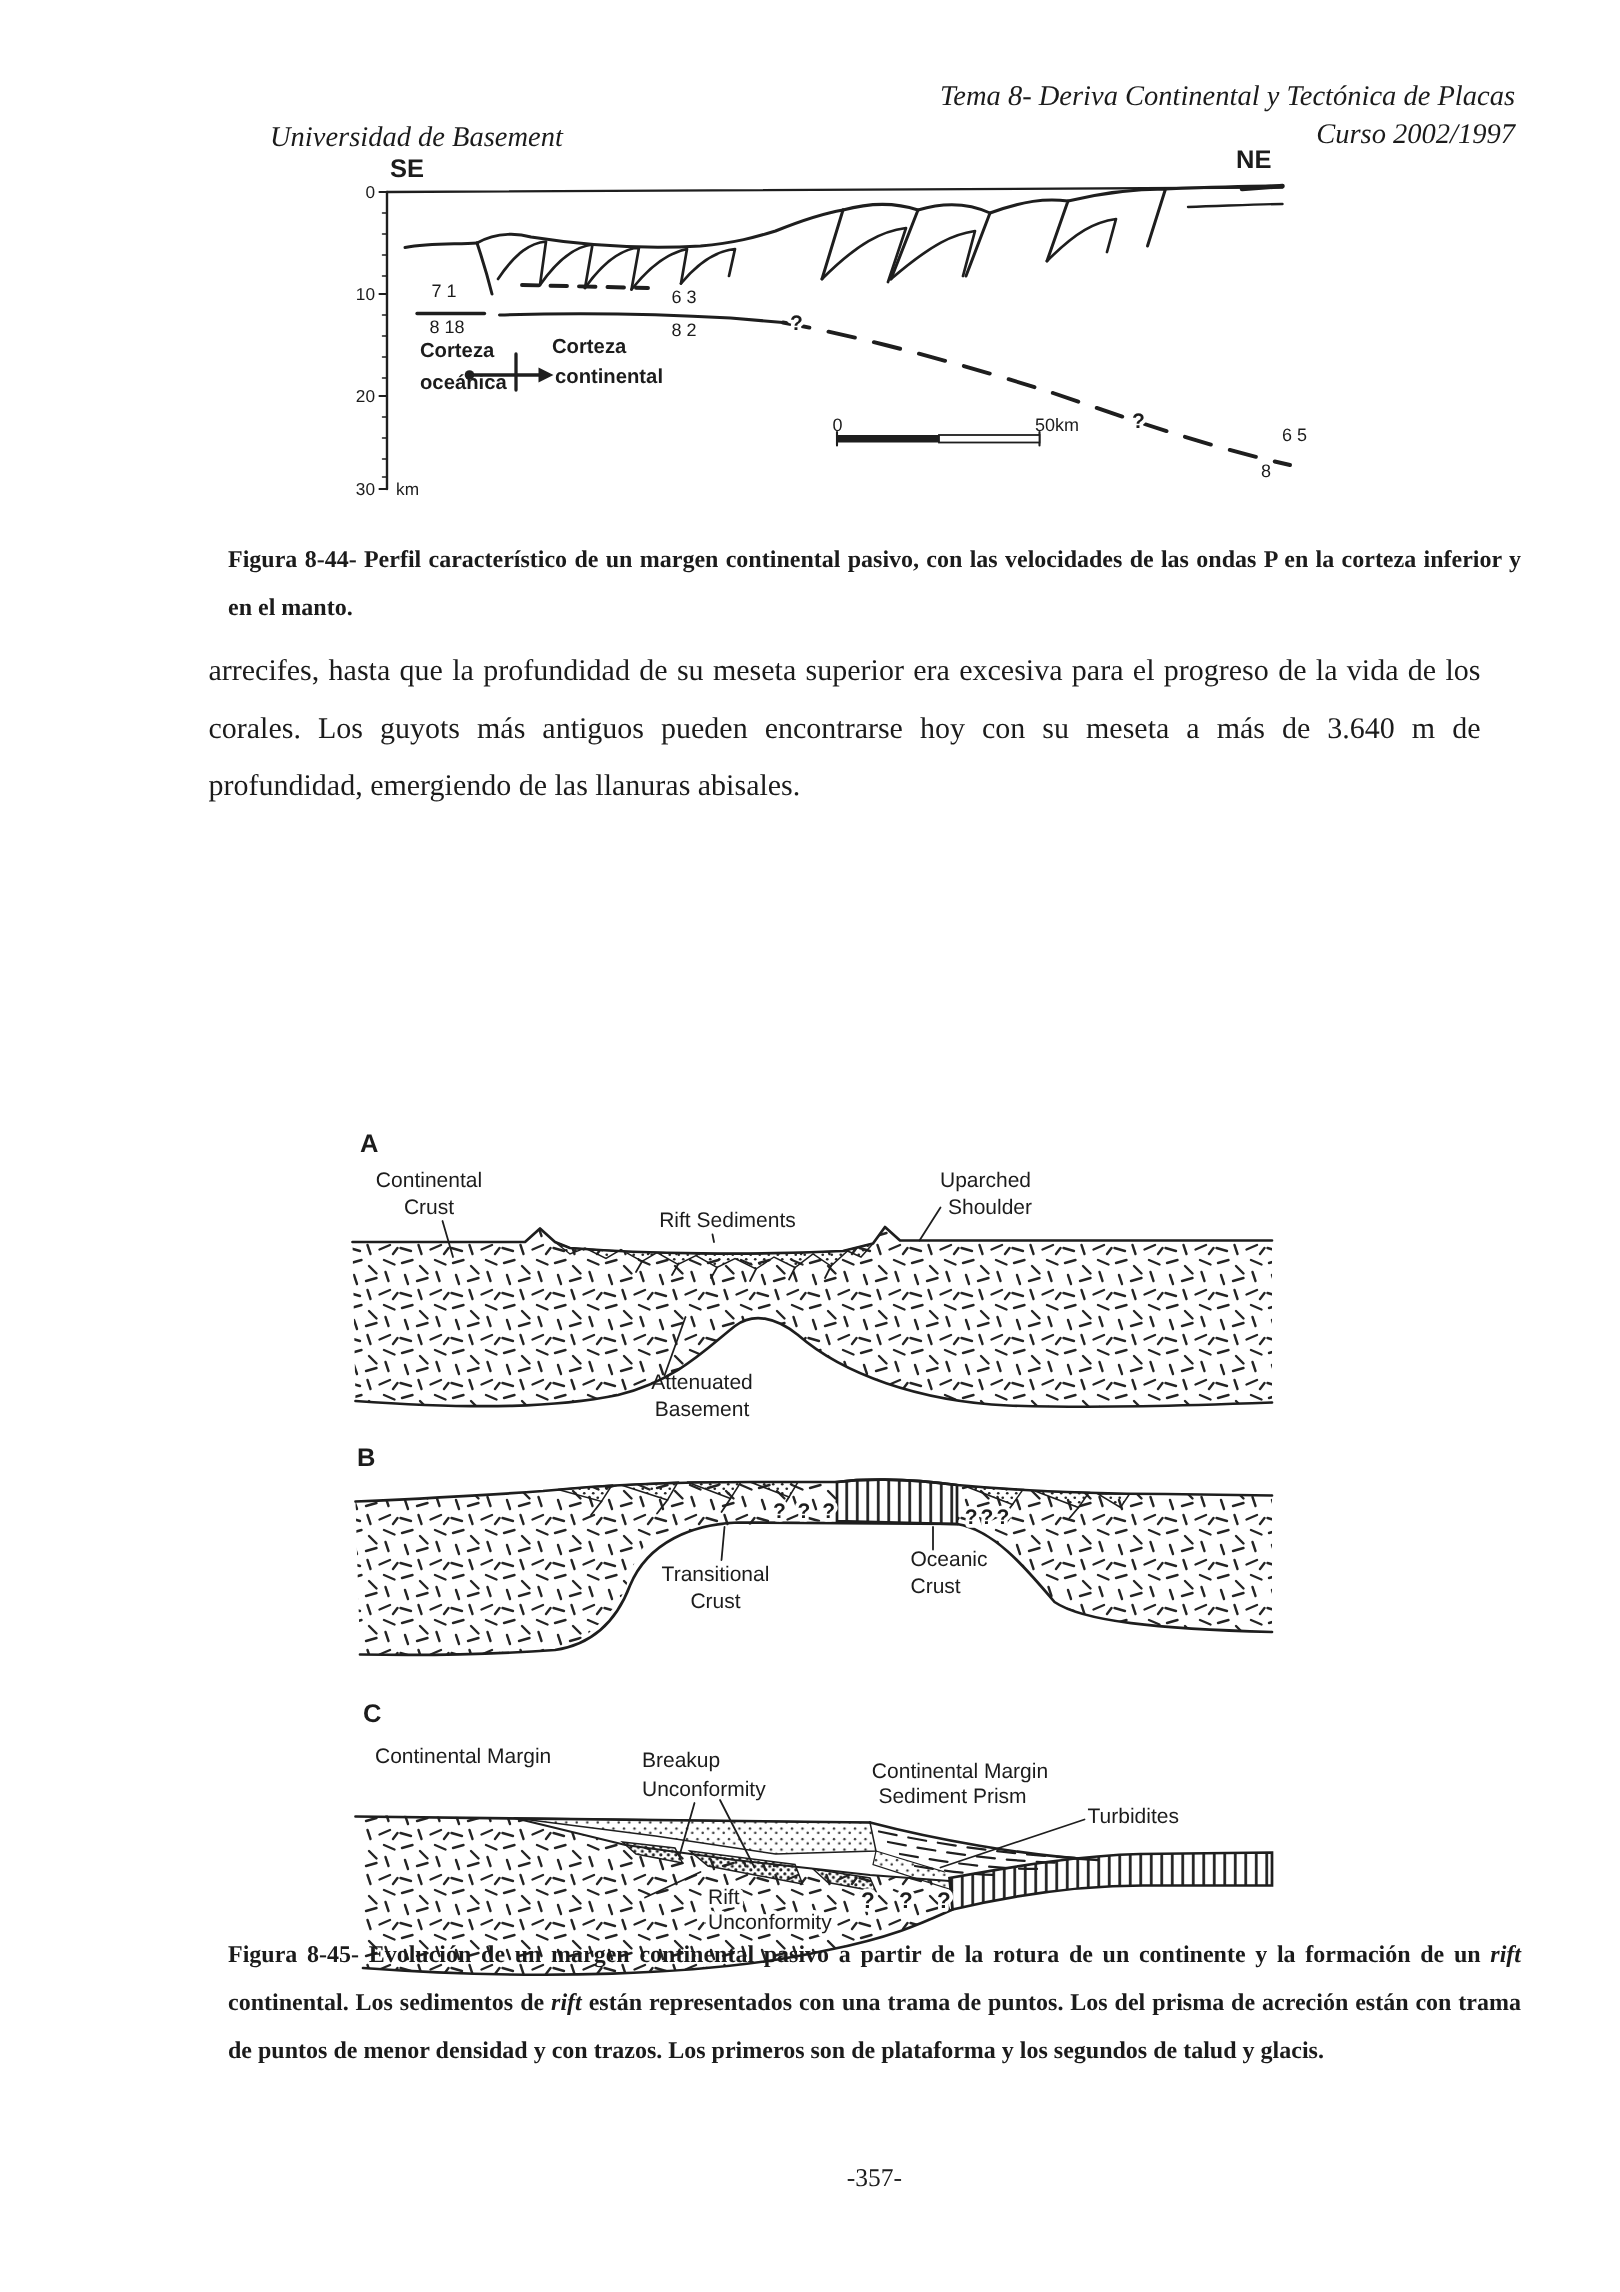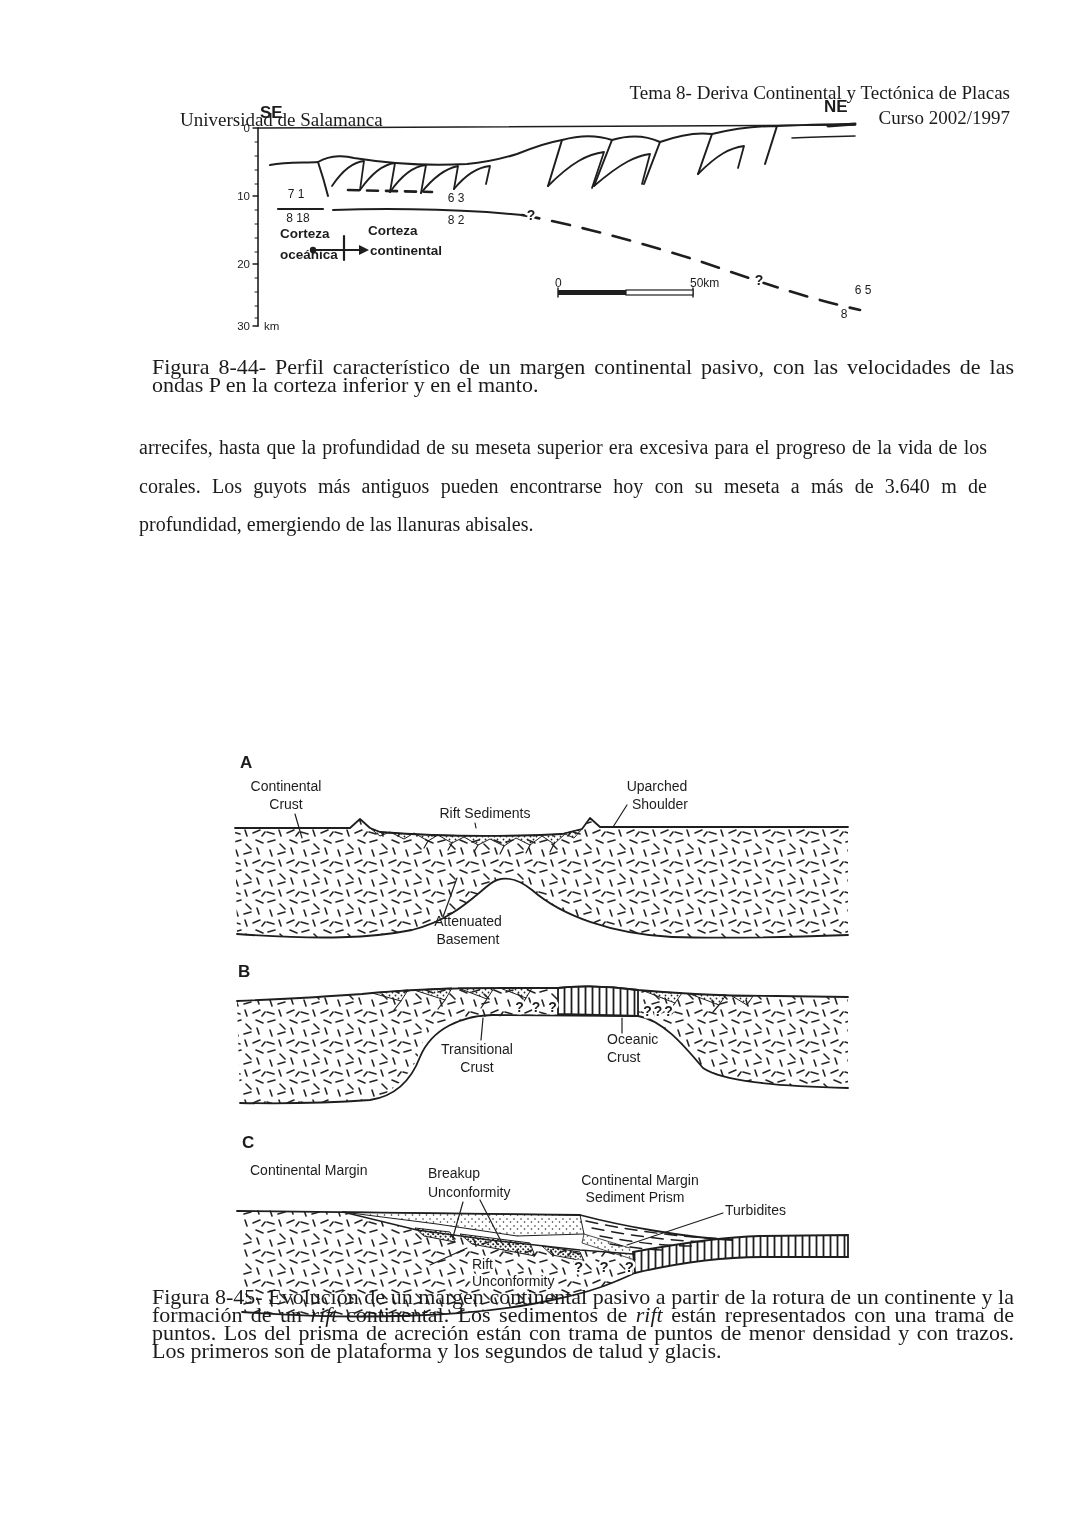--- a/index.html
+++ b/index.html
@@ -1,41 +1,41 @@
 <!DOCTYPE html>
 <html><head>
 <meta charset="utf-8">
 <style>
   html,body{margin:0;padding:0;background:#e8e8e8;}
   #page{position:relative;width:1080px;height:1528px;background:#ffffff;
         font-family:"Liberation Serif",serif;color:#1b1b1b;overflow:hidden;}
   .abs{position:absolute;}
   .ital{font-style:italic;}
-  .hdr{font-size:19px;white-space:nowrap;margin-top:28px;}
-  .cap{font-size:22px;line-height:18px;text-align:justify;}
+  .hdr{font-size:19px;font-style:italic;white-space:nowrap;}
+  .cap{font-size:16px;line-height:32px;text-align:justify;font-weight:bold;}
   .body-par{font-size:20px;line-height:38.6px;text-align:justify;}
   .head2{font-size:21.5px;font-weight:bold;letter-spacing:0.2px;white-space:nowrap;}
   .pagenum{font-size:17px;text-align:center;}
   svg text{font-family:"Liberation Sans",sans-serif;fill:#1c1c1c;}
   .lab{font-size:14px;}
   .lab600{font-size:13.5px;font-weight:600;}
   .sm{font-size:12px;}
   .tick{font-size:11.5px;}
   .letter{font-size:17px;font-weight:bold;}
   .qb{font-size:14px;font-weight:bold;letter-spacing:2px;}
   .halo{paint-order:stroke;stroke:#ffffff;stroke-width:5px;stroke-linejoin:round;}
   .ln{stroke:#1e1e1e;fill:none;stroke-linecap:round;stroke-linejoin:round;}
 </style>
 </head>
 <body>
 
 <div id="page">
 
   <div class="abs hdr" style="top:54px;right:70px;">Tema 8- Deriva Continental y Tectónica de Placas</div>
-  <div class="abs hdr" style="top:81px;left:180px;">Universidad de Salamanca</div>
+  <div class="abs hdr" style="top:81px;left:180px;">Universidad de Basement</div>
   <div class="abs hdr" style="top:79px;right:70px;">Curso 2002/1997</div>
 
   <svg class="abs" style="left:232px;top:96px;" width="660" height="252" viewBox="0 0 660 252">
 
     <text class="letter" x="28" y="22">SE</text>
     <text class="letter" x="592" y="16">NE</text>
 
     <g>
       <path class="ln" stroke-width="1.6" d="M26,32 L26,230"></path>
       <path class="ln" stroke-width="1.4" d="M26,32 L21,32 M26,100 L21,100 M26,168 L21,168 M26,230 L21,230"></path>
@@ -258,14 +258,15 @@
       <text class="lab halo" x="240" y="521">Rift</text>
       <text class="lab halo" x="240" y="538">Unconformity</text>
       <path class="ln" stroke-width="1.2" d="M198,517 L235,500"></path>
     </g>
   </svg>
 
   <div class="abs cap" style="left:152px;top:1288px;width:862px;">
     <span>Figura 8-45- Evolución de un margen continental pasivo a partir de la rotura de un continente y la formación de un </span><span class="ital">rift</span><span> continental. Los sedimentos de </span><span class="ital">rift</span><span> están representados con una trama de puntos. Los del prisma de acreción están con trama de puntos de menor densidad y con trazos. Los primeros son de plataforma y los segundos de talud y glacis.</span>
   </div>
 
+  <div class="abs pagenum" style="left:152px;top:1442px;width:862px;">-357-</div>
 
 </div>
 
 </body></html>

